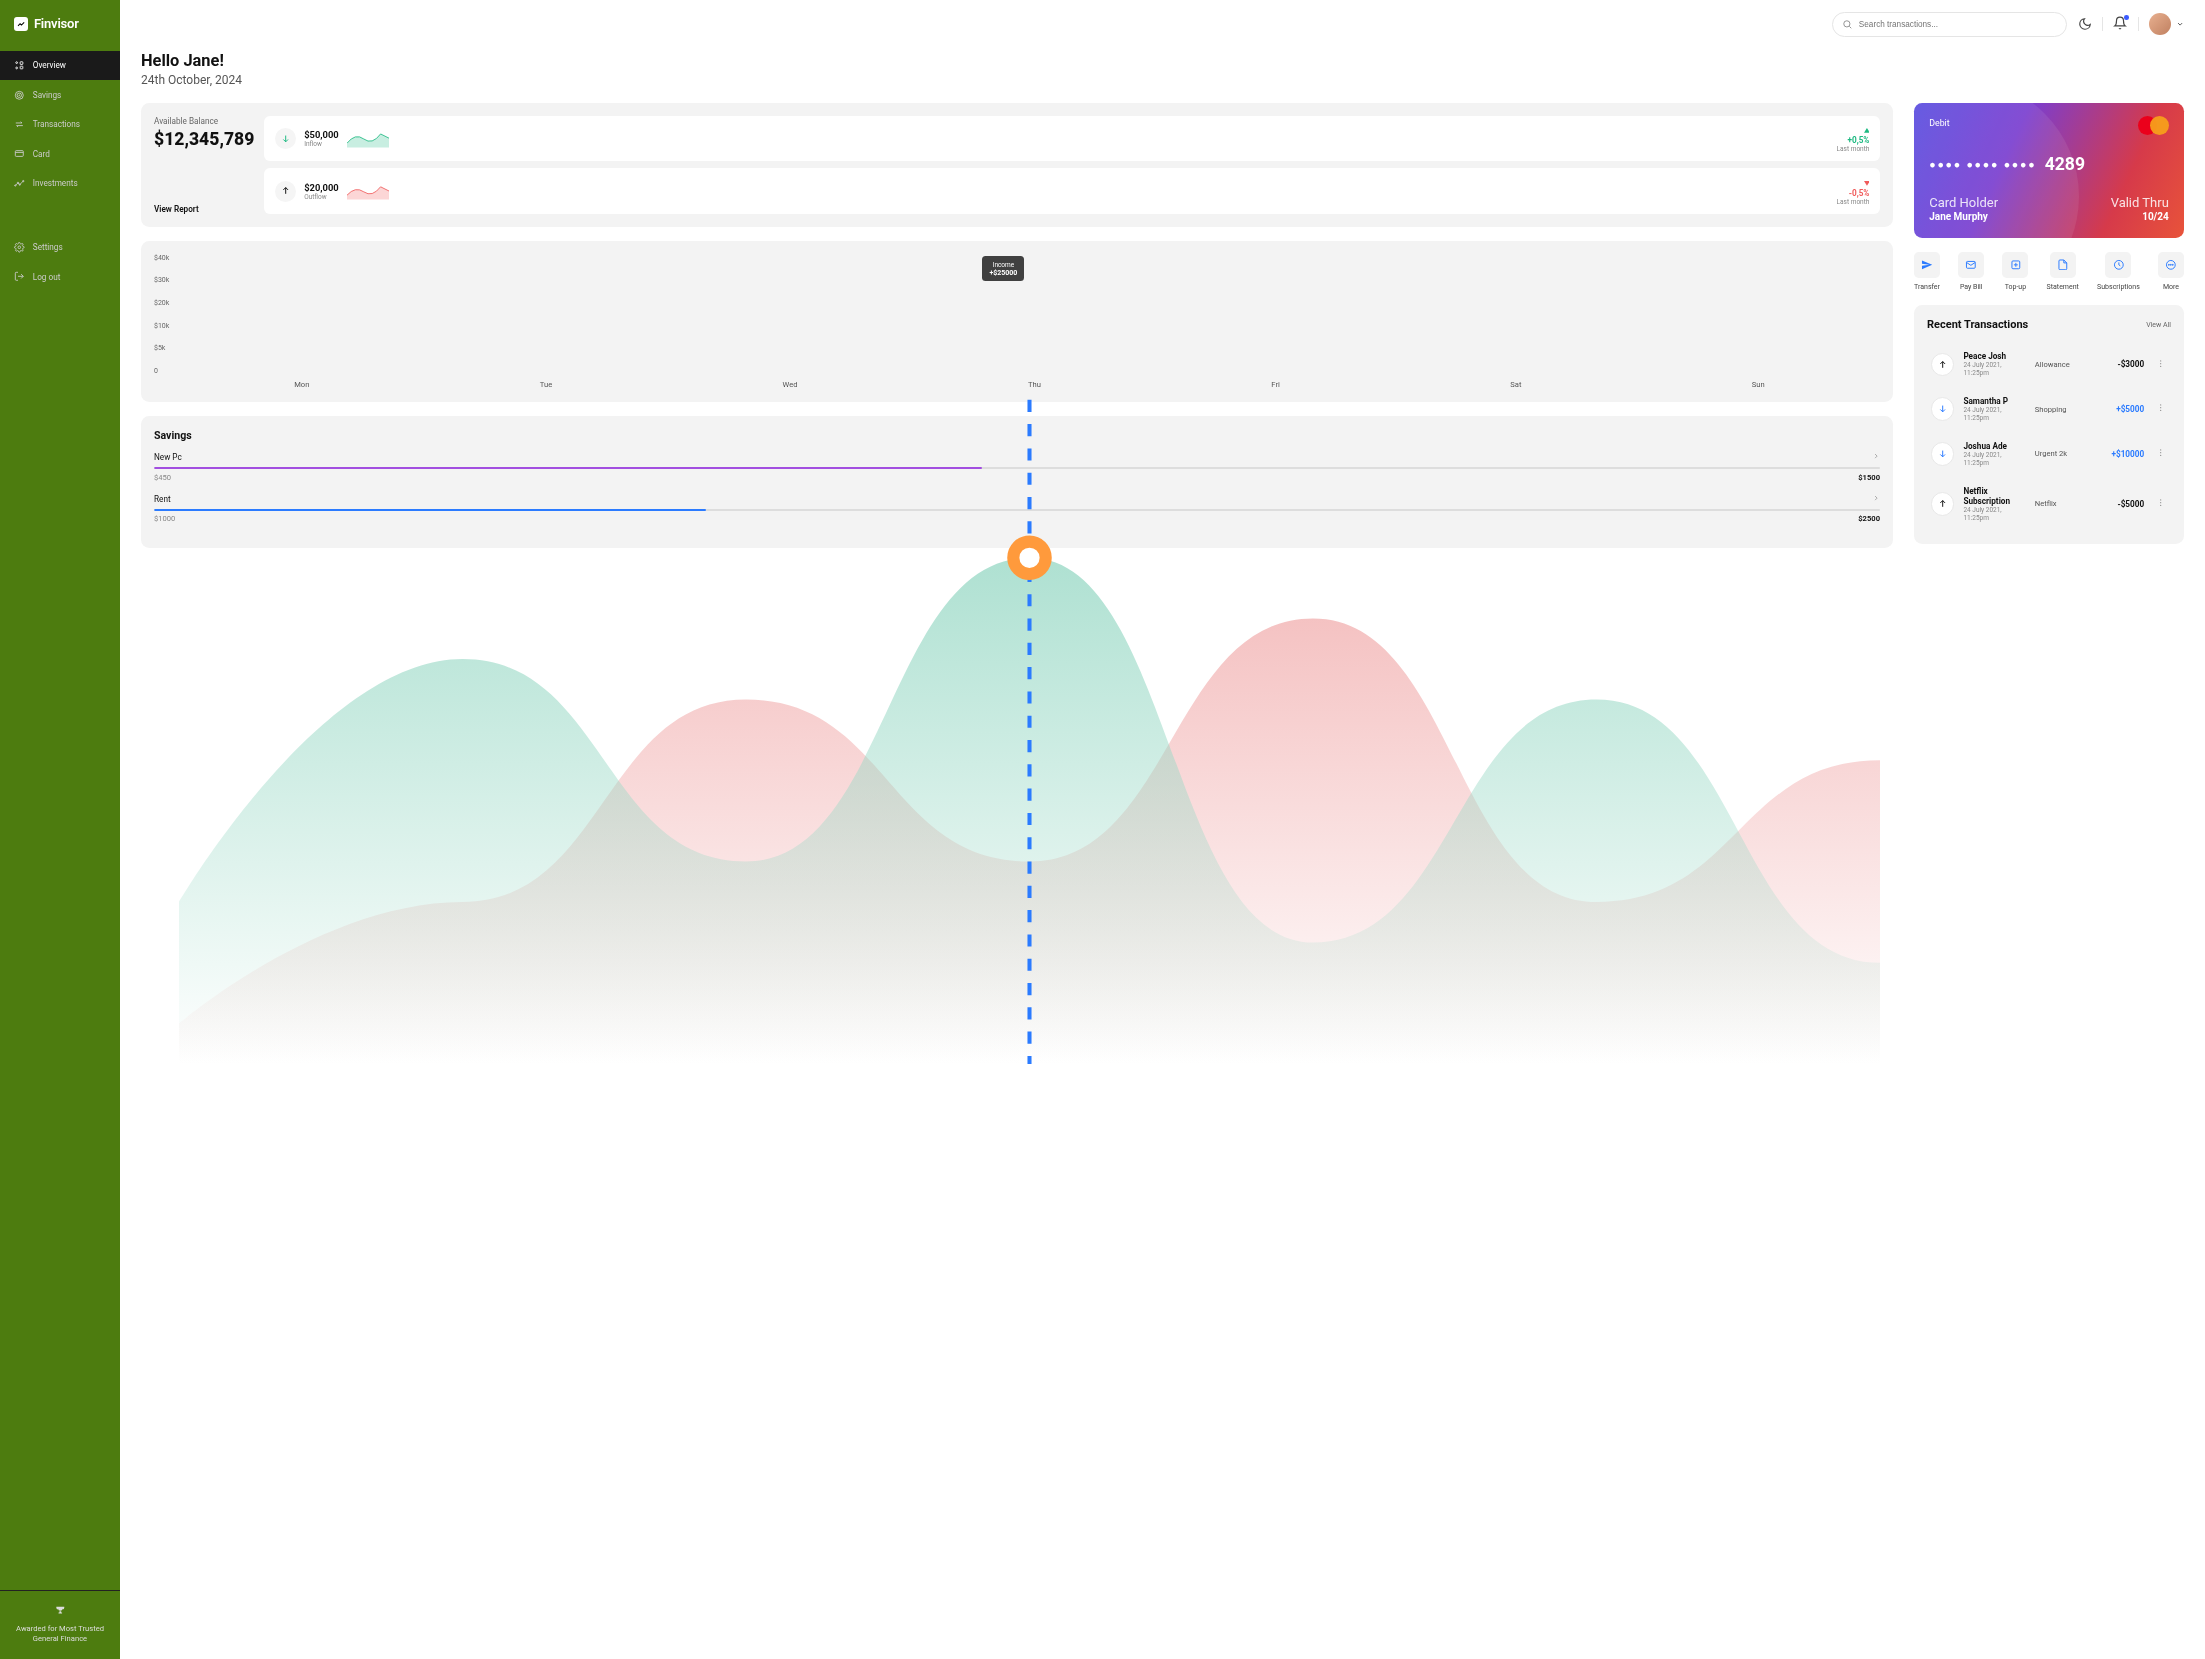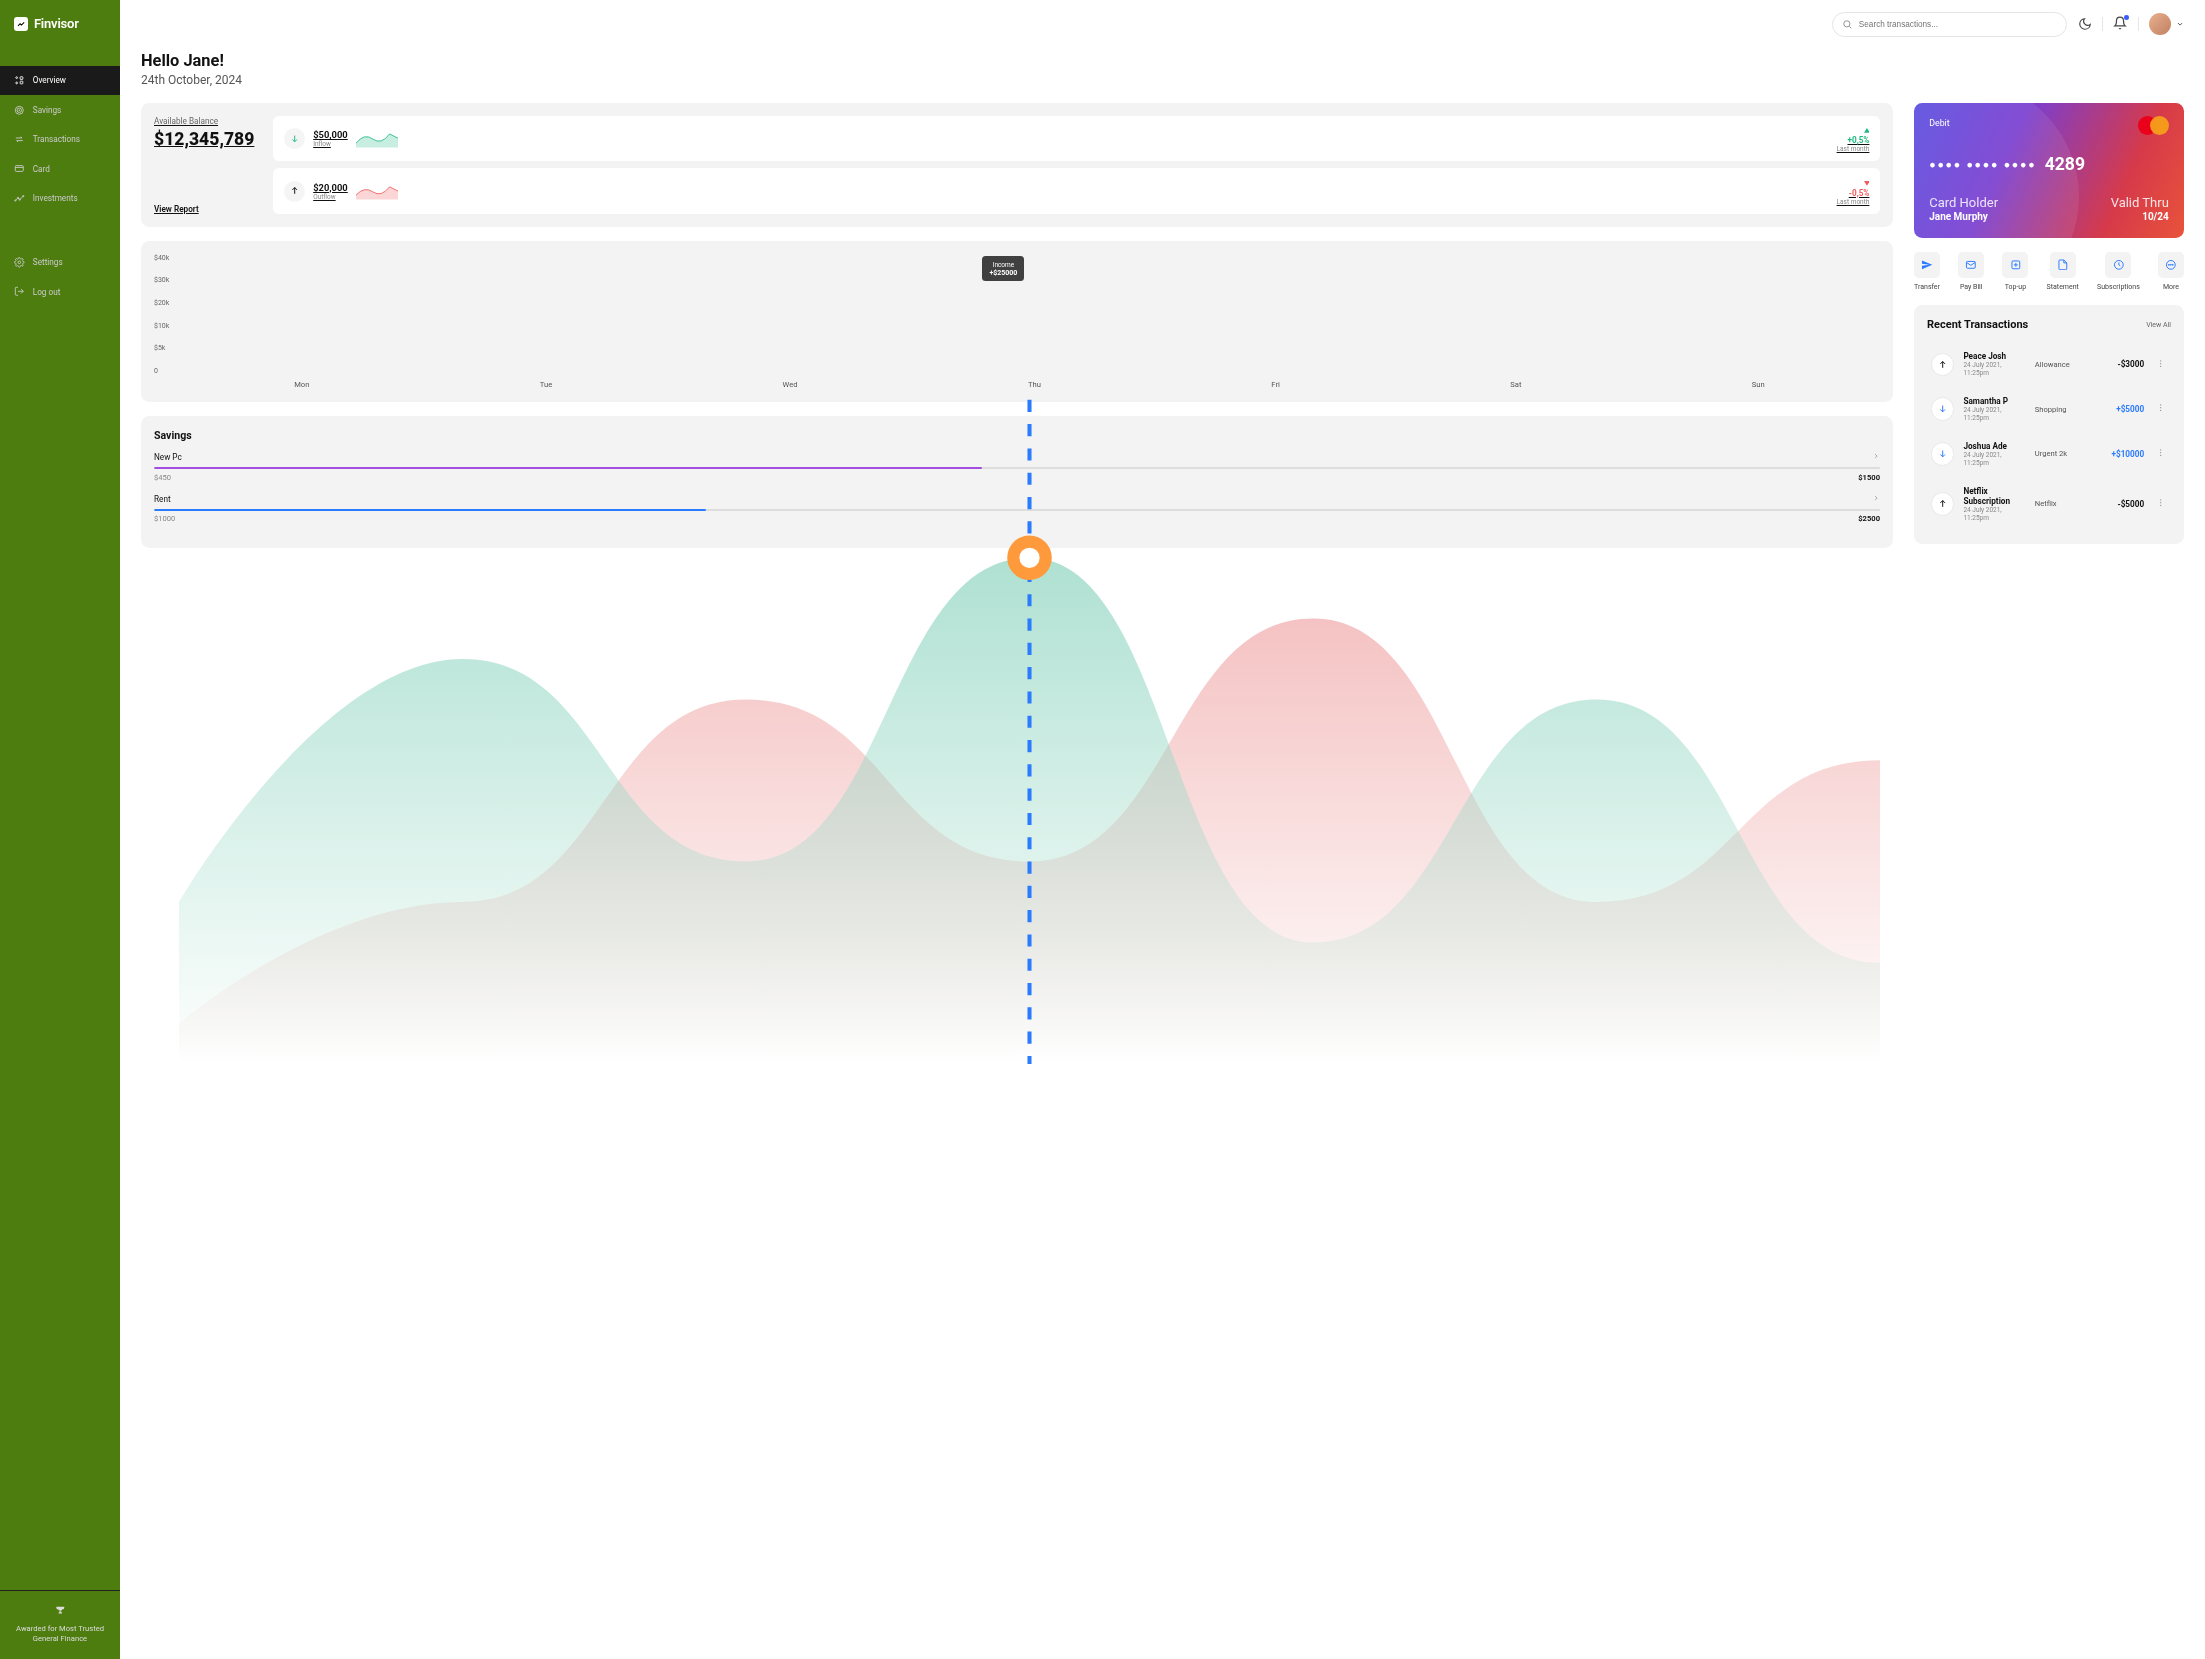--- a/index.html
+++ b/index.html
@@ -3,21 +3,21 @@
 <meta charset="utf-8">
 <style>
 * { margin: 0; padding: 0; box-sizing: border-box; }
 body { font-family: -apple-system, BlinkMacSystemFont, 'Segoe UI', Roboto, sans-serif; background: #fff; color: #111; }
 .app { display: flex; min-height: 100vh; }
 
 
 .sidebar { width: 120px; background: #4d7c0f; color: #fff; display: flex; flex-direction: column; }
 .logo { display: flex; align-items: center; gap: 5.9px; padding: 16.4px 14px; font-size: 13px; font-weight: 600; letter-spacing: -0.2px; }
 .logo-icon { width: 14px; height: 14px; background: #fff; border-radius: 2.9px; display: flex; align-items: center; justify-content: center; color: #000; }
-.nav { display: flex; flex-direction: column; margin-top: 18px; }
+.nav { display: flex; flex-direction: column; margin-top: 3px; }
 .nav-item { display: flex; align-items: center; gap: 8.2px; padding: 9.4px 14px; font-size: 8.2px; color: #ccc; cursor: pointer; }
 .nav-item.active { background: #1a1a1a; color: #fff; }
 .nav-item svg { width: 10.6px; height: 10.6px; flex-shrink: 0; }
 .nav-group2 { margin-top: 35px; }
 .sidebar-footer { margin-top: auto; border-top: 0.6px solid #222; padding: 14px 10.6px; text-align: center; font-size: 7.6px; color: #ddd; line-height: 1.4; }
 .sidebar-footer svg { margin-bottom: 4.7px; }
 
 
 .main { flex: 1; padding: 11.7px 21px 21px; }
 .topbar { display: flex; align-items: center; gap: 10.6px; margin-bottom: 14px; }
@@ -32,21 +32,21 @@
 .avatar { width: 22px; height: 22px; border-radius: 50%; background: linear-gradient(135deg, #e8b090, #c08060); }
 .greeting h1 { font-size: 16.4px; font-weight: 700; margin-bottom: 2.3px; }
 .greeting .date { font-size: 12px; color: #555; }
 
 .content-grid { display: grid; grid-template-columns: 1fr 270px; gap: 21px; margin-top: 16.4px; }
 .left-col, .right-col { display: flex; flex-direction: column; gap: 14px; }
 
 .card { background: #f3f3f3; border-radius: 8.2px; padding: 13px; }
 
 
-.balance-card { display: flex; gap: 19px; align-items: stretch; text-decoration: underline; }
+.balance-card { display: flex; gap: 10px; align-items: stretch; }
 .balance-left { display: flex; flex-direction: column; justify-content: space-between; }
 .balance-label { font-size: 8.2px; color: #666; margin-bottom: 3.5px; }
 .balance-value { font-size: 17.6px; font-weight: 800; }
 .view-report { font-size: 8.2px; font-weight: 600; margin-top: 23.5px; cursor: pointer; }
 .balance-flows { display: flex; flex-direction: column; gap: 7px; flex: 1; }
 .flow-card { background: #fff; border-radius: 5.9px; padding: 8.2px 10.6px; display: flex; align-items: center; gap: 8.2px; }
 .flow-icon { width: 21px; height: 21px; border-radius: 50%; background: #f5f5f5; display: flex; align-items: center; justify-content: center; }
 .flow-info .amt { font-size: 9.4px; font-weight: 700; }
 .flow-info .lbl { font-size: 6.5px; color: #888; }
 .spark { width: 42px; height: 20px; }

